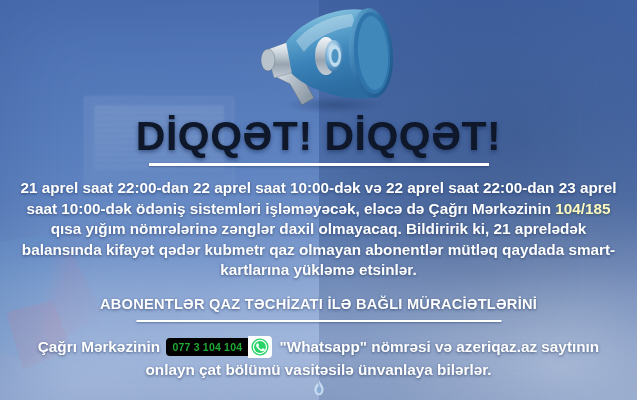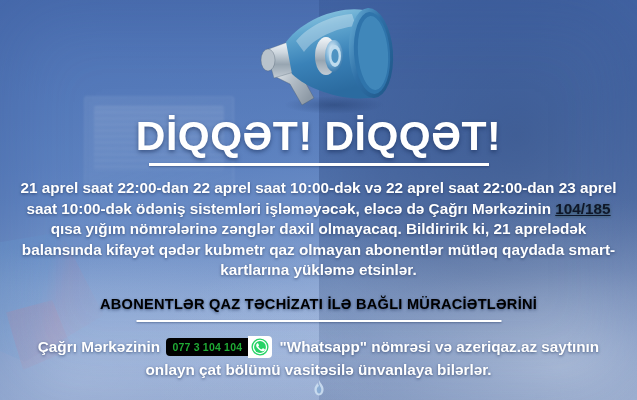--- a/index.html
+++ b/index.html
@@ -106,21 +106,21 @@
     position:absolute; inset:0;
     text-align:center;
   }
 
   .title {
     position:absolute;
     left:0; right:0; top:116px;
     font-size:41px;
     font-weight:bold;
     letter-spacing:0.5px;
-    color:#ffffff;
+    color:#0f172a;
     text-shadow:0 2px 4px rgba(18,38,80,0.55);
     line-height:1;
   }
   .title-rule {
     position:absolute;
     left:50%; top:163px;
     transform:translateX(-50%);
     width:340px; height:3px;
     background:#ffffff;
     box-shadow:0 1px 2px rgba(18,38,80,0.4);
@@ -129,32 +129,31 @@
   .body-text {
     position:absolute;
     left:16px; right:16px; top:178px;
     font-size:15.3px;
     font-weight:bold;
     line-height:20.6px;
     color:#ffffff;
     text-shadow:0 1px 3px rgba(16,36,78,0.6);
   }
   .hl-green {
-    color:#0f172a;
+    color:#fef9c3;
     text-shadow:0 1px 3px rgba(10,50,10,0.45);
-    text-decoration:underline;
   }
 
   .subhead {
     position:absolute;
     left:0; right:0; top:296px;
     font-size:14.6px;
     font-weight:bold;
     letter-spacing:0.25px;
-    color:#000000;
+    color:#ffffff;
     text-shadow:0 1px 3px rgba(16,36,78,0.6);
   }
   .subhead-rule {
     position:absolute;
     left:50%; top:320px;
     transform:translateX(-50%);
     width:365px; height:2px;
     background:#ffffff;
     box-shadow:0 1px 2px rgba(18,38,80,0.4);
   }

